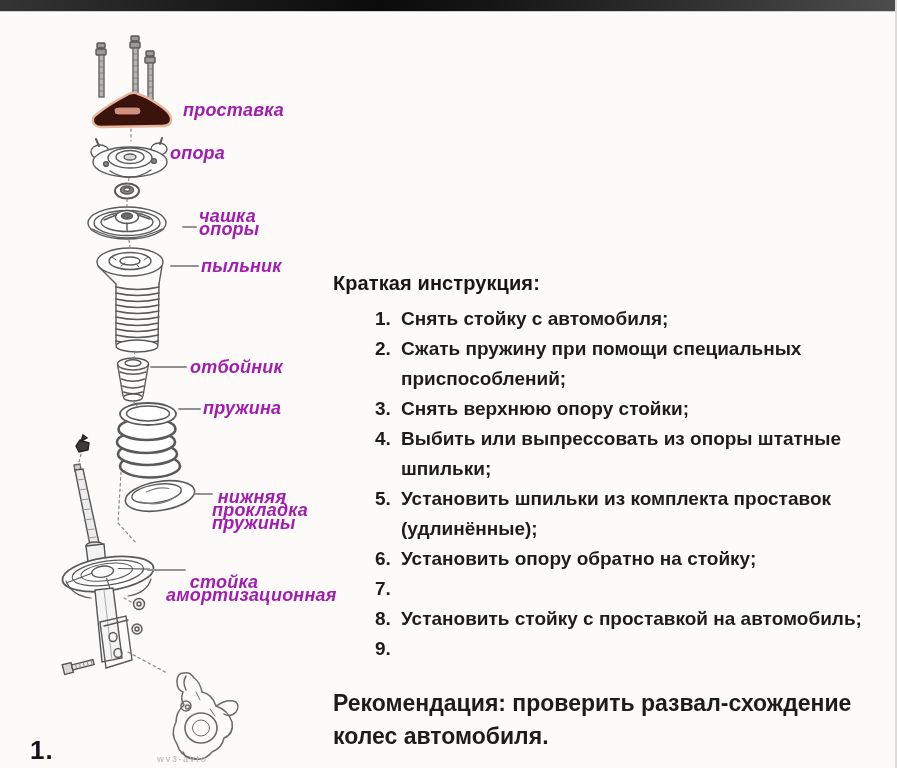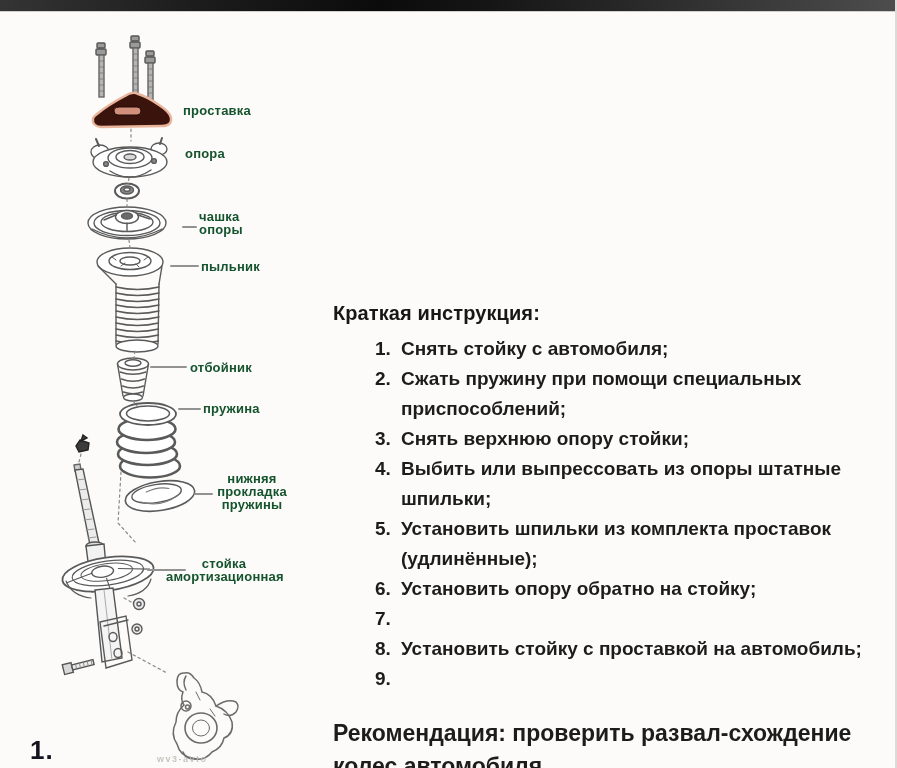--- a/index.html
+++ b/index.html
@@ -15,34 +15,34 @@
     border-bottom:1px solid #cfcfcf;
   }
   .right-edge{
     position:absolute;right:0;top:0;width:2px;height:768px;background:#dddbd7;
   }
   
   .diagram{position:absolute;left:0;top:0;width:330px;height:768px;}
   .diagram svg{position:absolute;left:0;top:0;}
   .part-label{
     position:absolute;
-    font-size:13px;font-weight:bold;color:#14532d;
-    line-height:13px;white-space:pre-line;letter-spacing:.2px;
-  }
-  .part-label.center{text-align:center;}
+    font-size:18px;font-weight:bold;color:#a21caf;
+    line-height:13px;white-space:pre-line;letter-spacing:.2px;font-style:italic;
+  }
+  .part-label.center{text-align:center;margin-top:19px;}
   .page-number{
     position:absolute;left:30px;top:735px;
     font-size:26px;font-weight:bold;color:#14141f;letter-spacing:1px;
   }
   
   .instructions{
     position:absolute;left:333px;top:272px;width:556px;
   }
   .instr-title{
-    font-size:20px;font-weight:bold;color:#171717;letter-spacing:.1px;margin-top:30px;
+    font-size:20px;font-weight:bold;color:#171717;letter-spacing:.1px;
   }
   .instr-list{margin:9px 0 0 0;padding:0;list-style:none;}
   .instr-item{
     display:flex;align-items:flex-start;
     font-size:19px;font-weight:bold;color:#1c1c1c;line-height:30px;
   }
   .instr-num{
     flex:0 0 26px;margin-left:42px;text-align:left;
   }
   .instr-text{flex:0 1 auto;max-width:488px;}
@@ -228,21 +228,21 @@
         <path d="M179,409 L200,409"></path>
         <path d="M195,494 L212,494"></path>
         <path d="M148,570 L185,570"></path>
       </g>
 
       <text x="157" y="762" font-size="9" fill="#b9b9b2" opacity="0.8" stroke="none" letter-spacing="1.5" style="filter:blur(0.5px);font-weight:bold;">wv3-avto</text>
     </g>
   </svg>
 
   <div class="part-label" style="left:183px;top:104px;">проставка</div>
-  <div class="part-label" style="left:185px;top:147px;">опора</div>
+  <div class="part-label" style="left:170px;top:147px;">опора</div>
   <div class="part-label" style="left:199px;top:210px;">чашка
 опоры</div>
   <div class="part-label" style="left:201px;top:260px;">пыльник</div>
   <div class="part-label" style="left:190px;top:361px;">отбойник</div>
   <div class="part-label" style="left:203px;top:402px;">пружина</div>
   <div class="part-label center" style="left:212px;top:472px;width:80px;">нижняя
 прокладка
 пружины</div>
   <div class="part-label center" style="left:166px;top:557px;width:116px;">стойка
 амортизационная</div>

